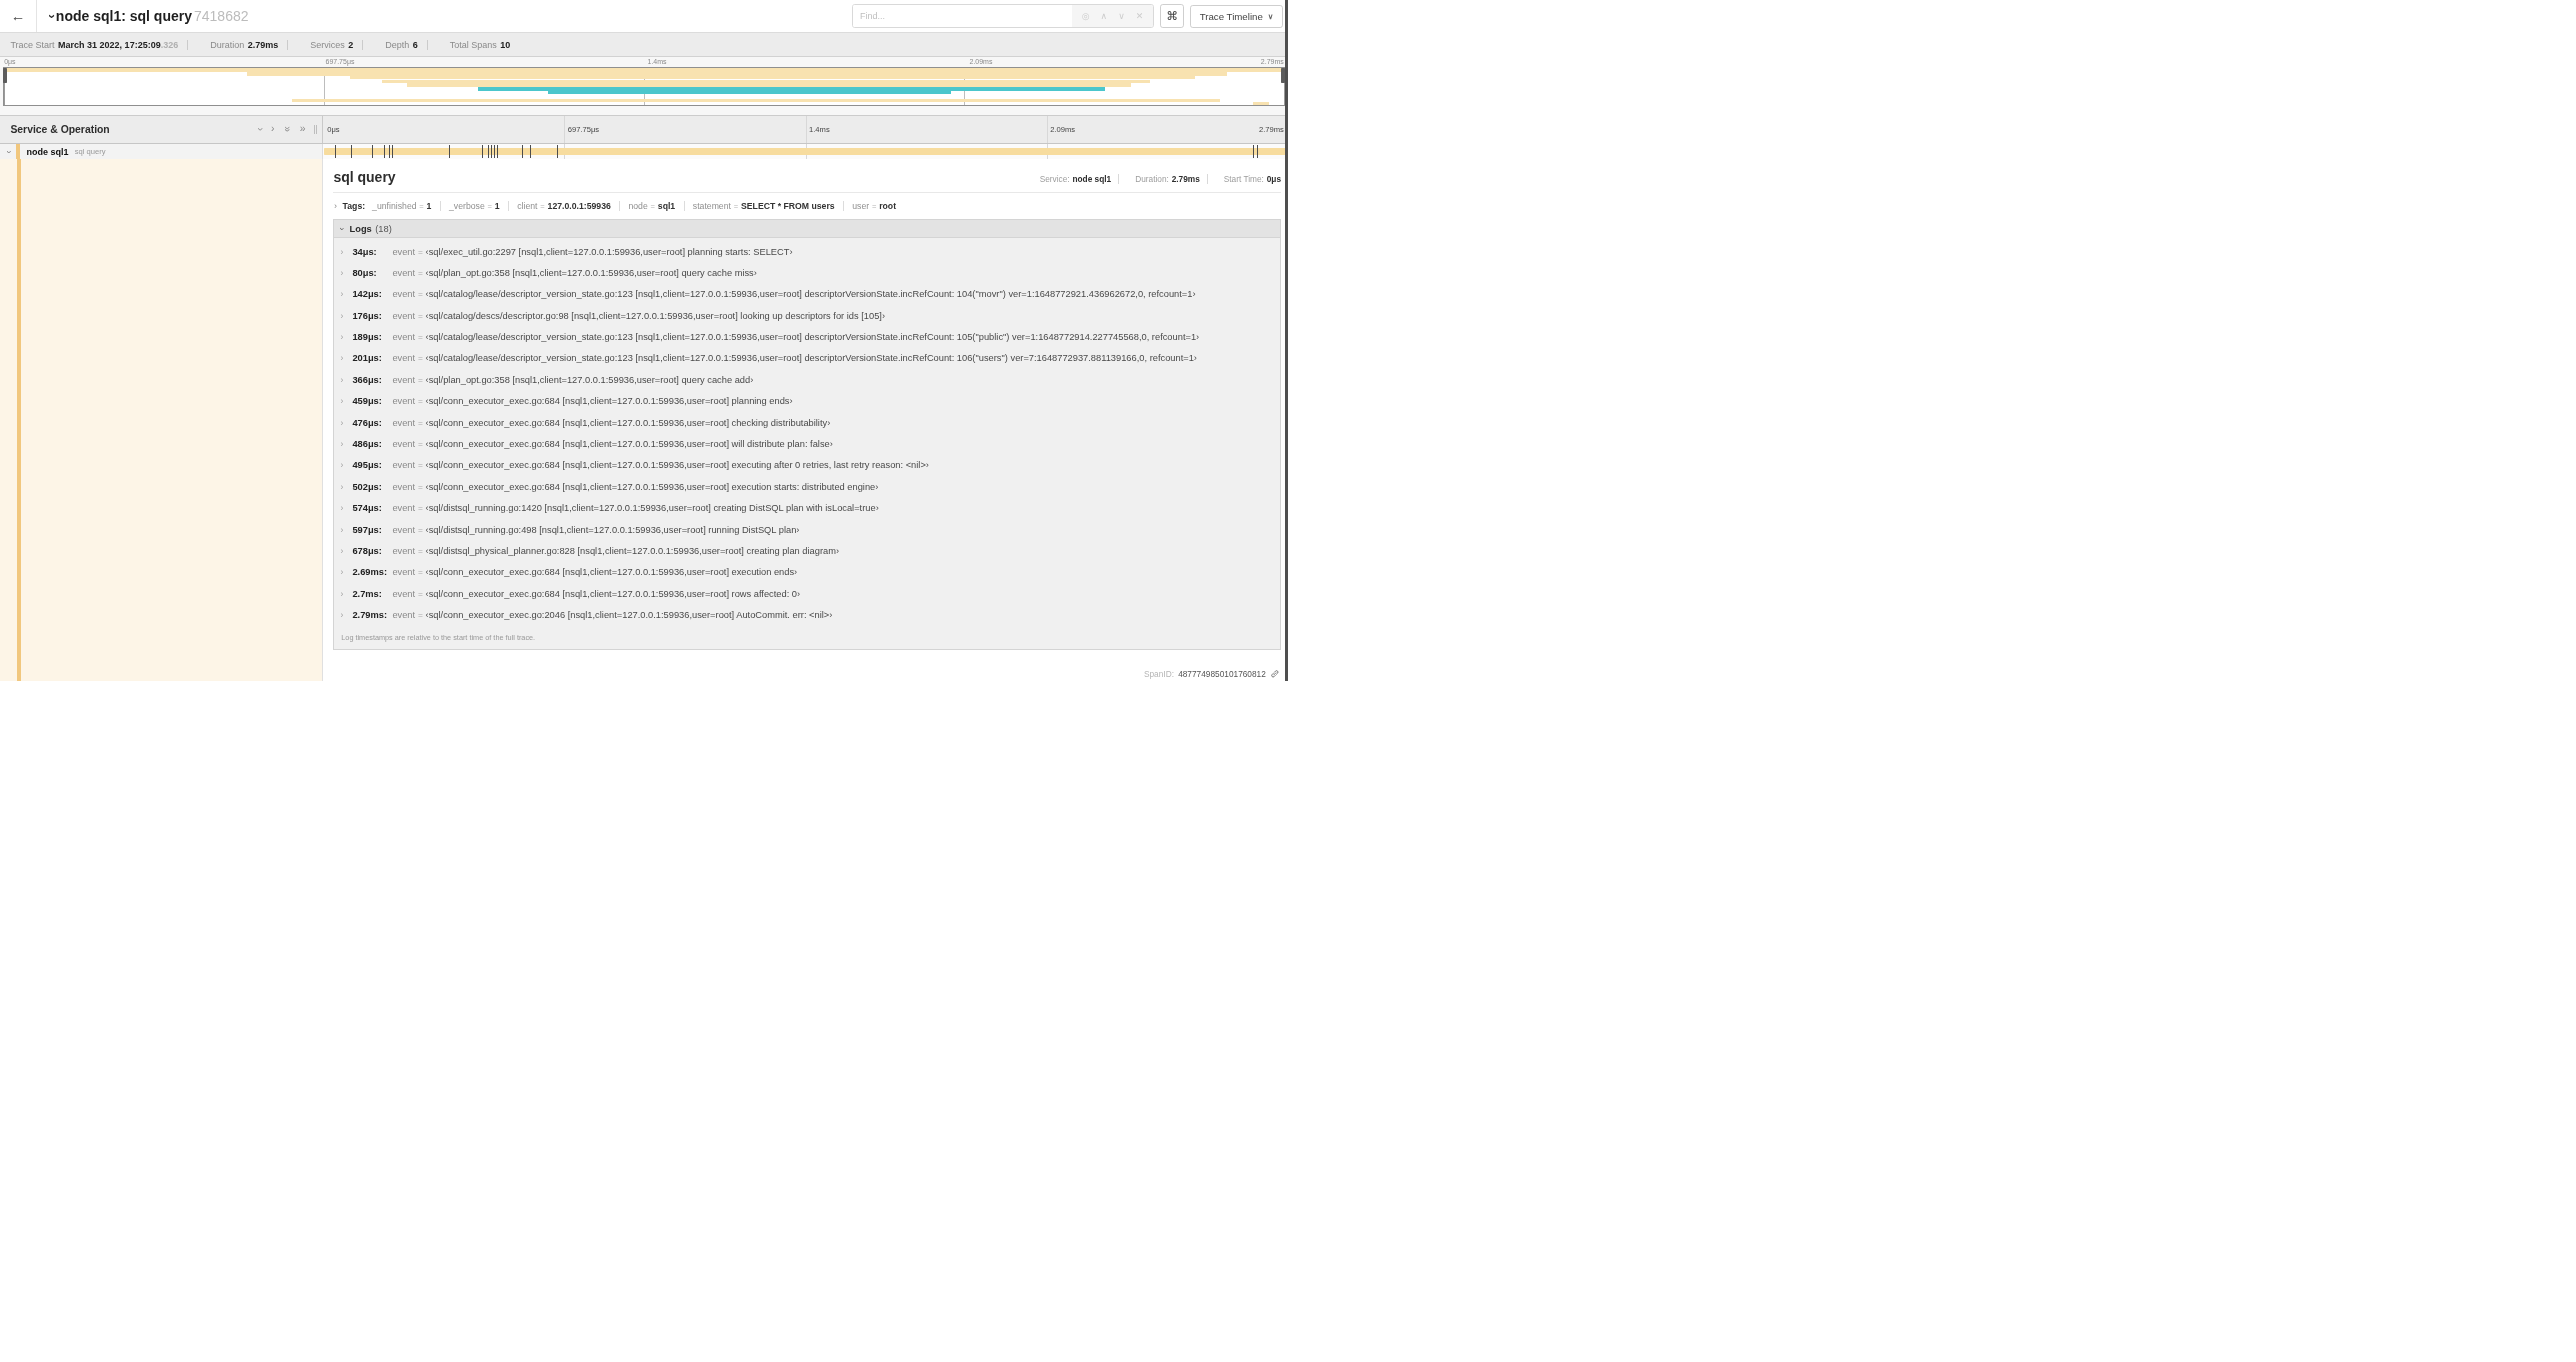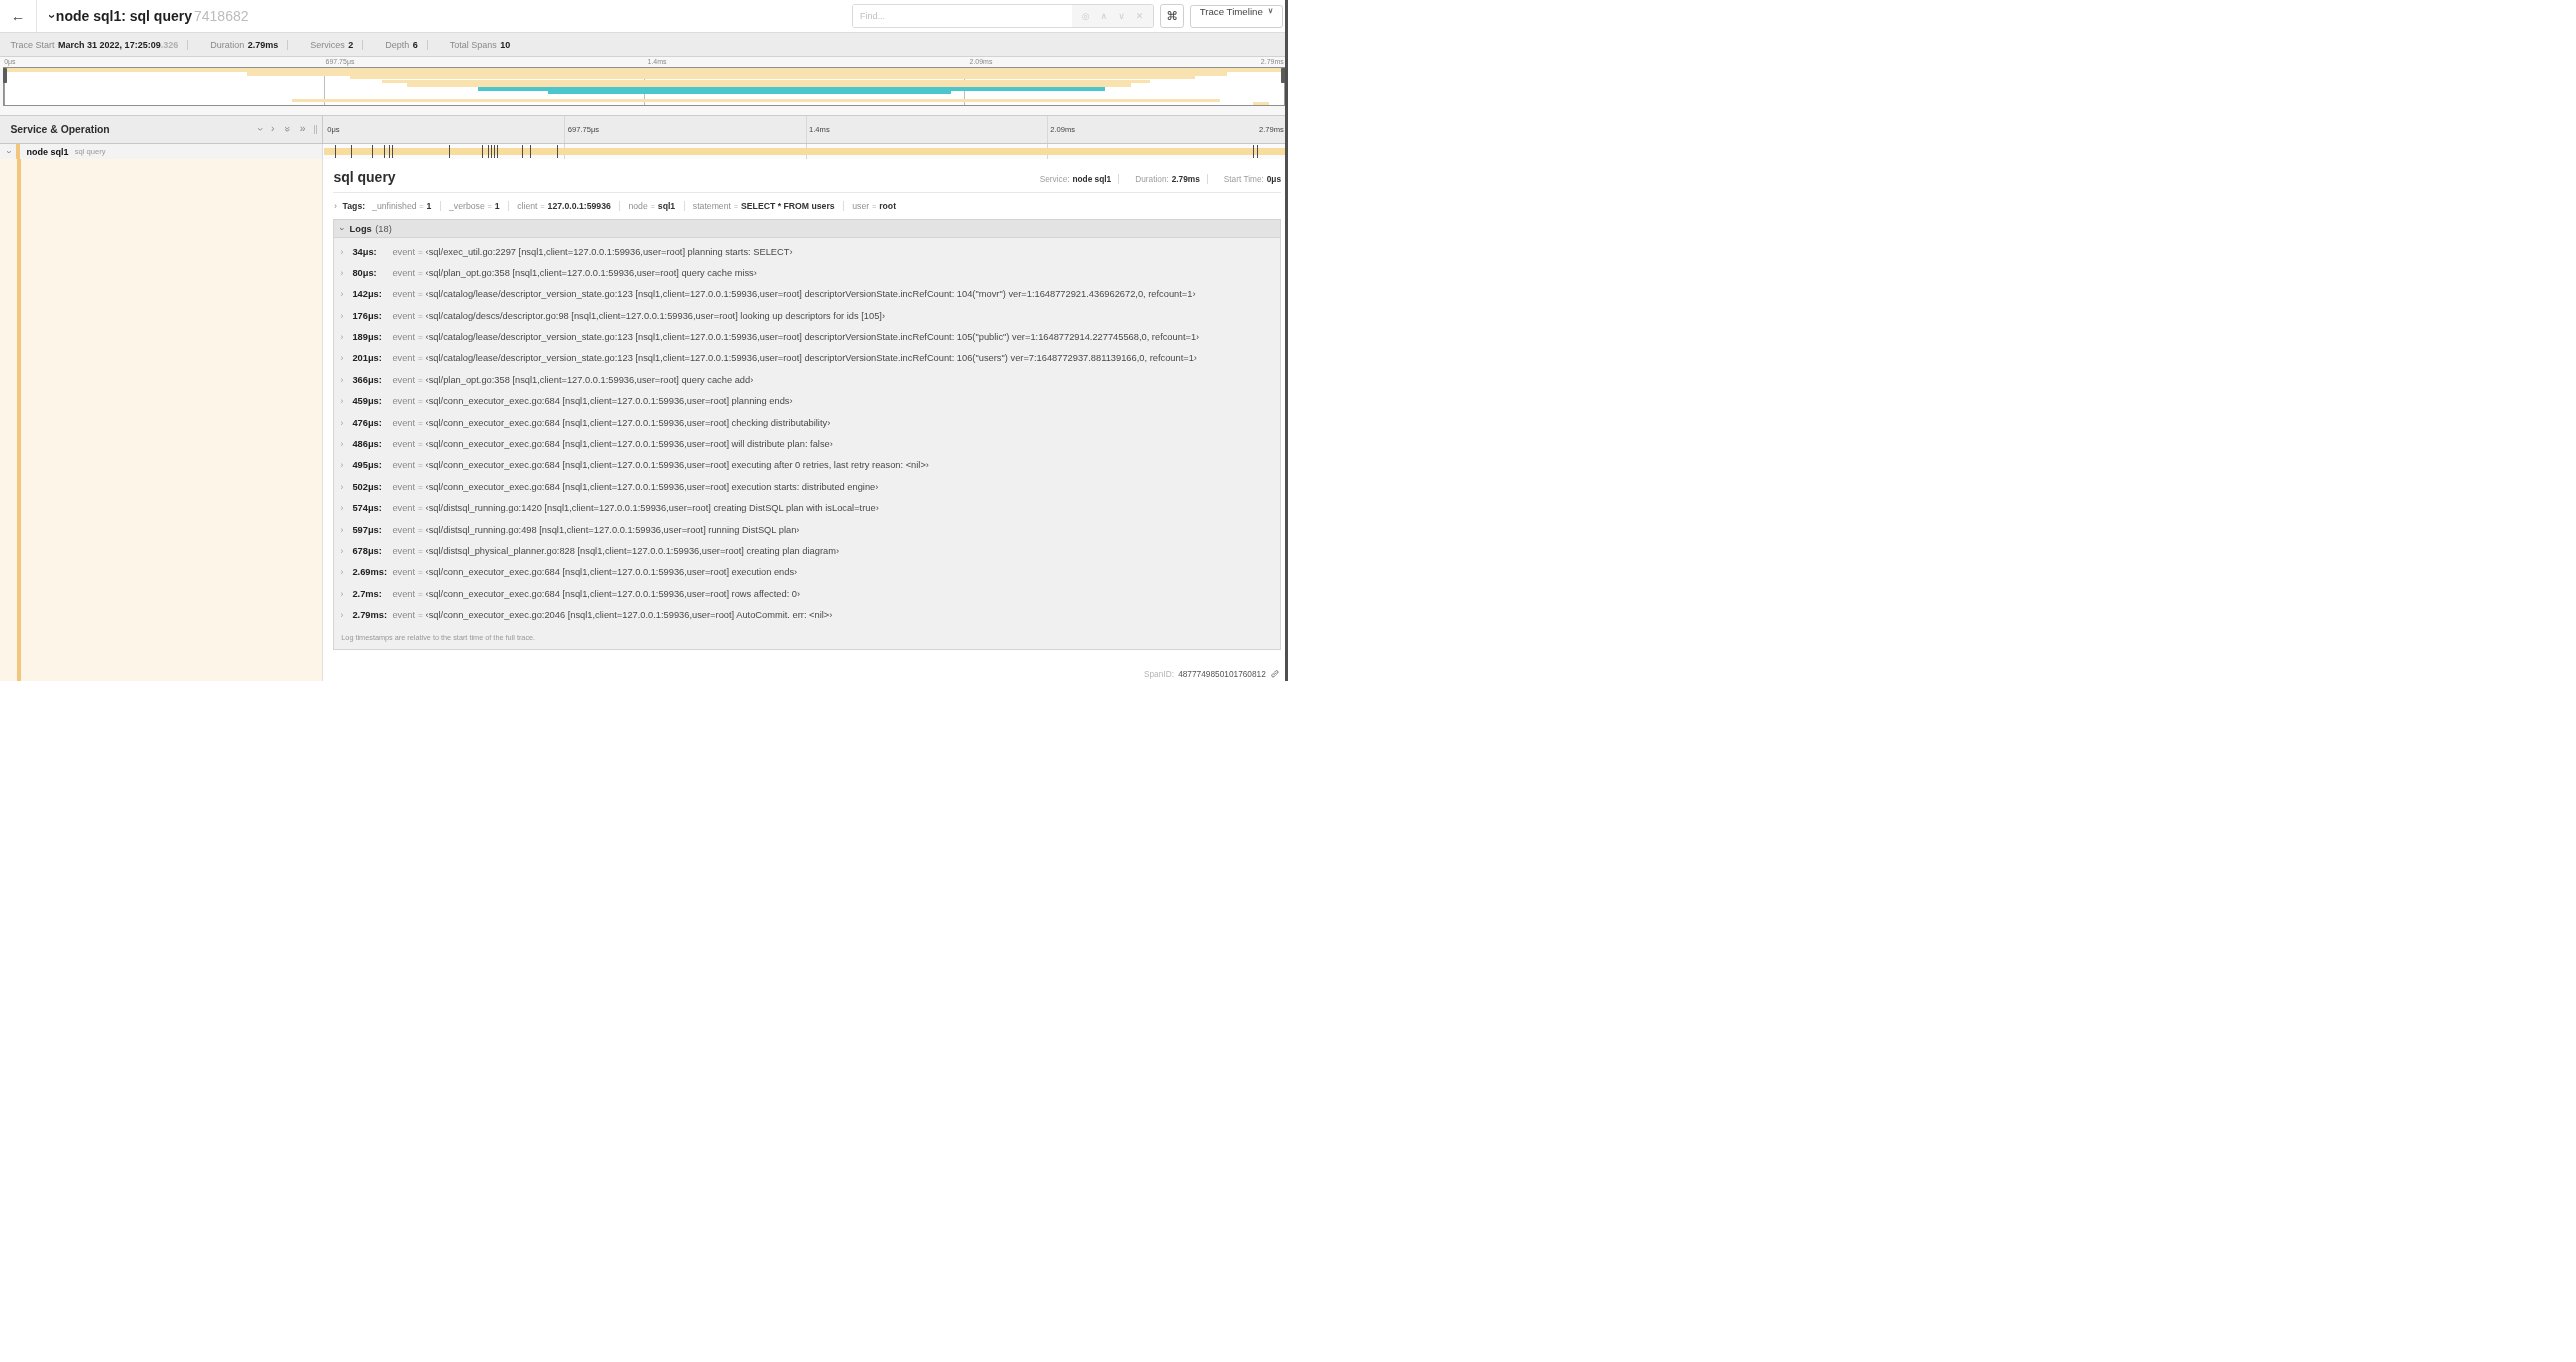--- a/index.html
+++ b/index.html
@@ -20,21 +20,21 @@
   .top-actions { margin-left:auto; display:flex; align-items:center; gap:6.2px; margin-right:5.5px; }
   .find-box { display:flex; height:23.5px; border:0.7px solid #d9d9d9; border-radius:2.8px; overflow:hidden; background:#fff; }
   .find-input { width:219px; border:none; outline:none; padding:0 7px; font-size:9px; color:#444;
     font-family:"Liberation Sans",sans-serif; }
   .find-input::placeholder { color:#bfbfbf; }
   .find-icons { display:flex; align-items:center; gap:11px; padding:0 9.7px; background:#f5f5f5; color:#cdcdcd; font-size:9px; }
   .find-icons span { cursor:pointer; }
   .sq-btn { width:24px; height:23.5px; border:0.7px solid #cfcfcf; border-radius:2.8px; background:#fff;
     display:flex; align-items:center; justify-content:center; font-size:11.8px; color:#444; cursor:pointer; }
   .view-btn { height:23px; border:0.7px solid #cfcfcf; border-radius:2.8px; background:#fff; display:flex;
-    align-items:flex-start; gap:4.8px; padding:0 8.3px; font-size:9.7px; color:#444; cursor:pointer; }
+    align-items:center; gap:4.8px; padding:0 8.3px; font-size:9.7px; color:#444; cursor:pointer; }
   .view-btn .chev { font-size:7.6px; color:#666; }
 
   
   .metabar { height:24px; background:#ececec; border-bottom:0.7px solid #d2d2d2; display:flex; align-items:center;
     padding-left:10.4px; font-size:9px; color:#8a8a8a; }
   .meta-item b { color:#222; margin-left:3.5px; }
   .meta-item .frac { color:#b0b0b0; font-weight:bold; }
   .meta-item + .meta-item { border-left:0.7px solid #cbcbcb; margin-left:9px; padding-left:22px; }
 
   

